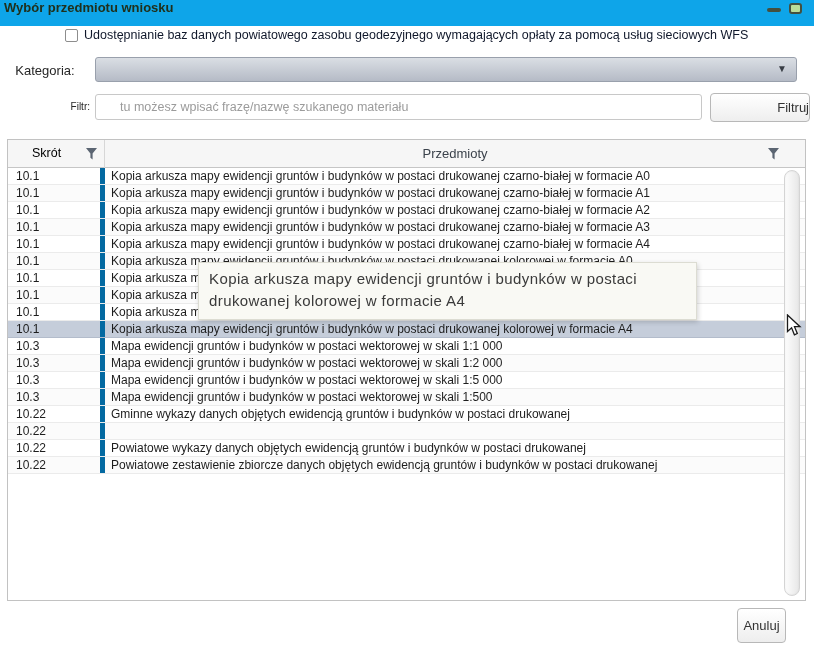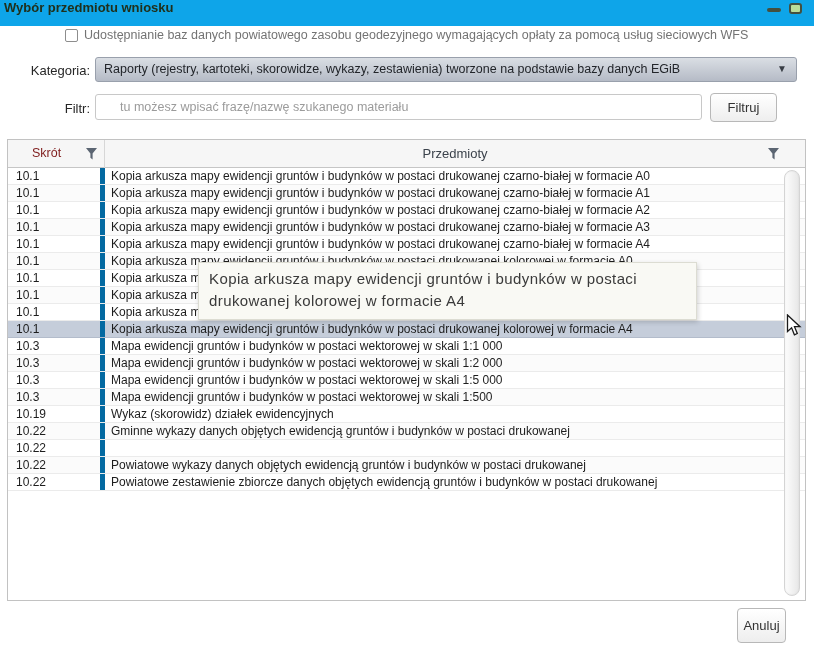--- a/index.html
+++ b/index.html
@@ -5,39 +5,39 @@
   * { margin:0; padding:0; box-sizing:border-box; }
   html,body { width:814px; height:657px; }
   body { font-family:"Liberation Sans", sans-serif; background:#fff; position:relative; overflow:hidden; color:#2b2b2b; }
 
   .titlebar { position:absolute; left:0; top:0; width:814px; height:26px; background:#0ea5e9; }
   .titlebar .title { position:absolute; left:4px; top:0; font-size:13px; font-weight:bold; color:#20301b; line-height:16px; white-space:nowrap; }
   .min-icon { position:absolute; left:767px; top:8px; width:14px; height:4px; background:#44503f; border-radius:2px; cursor:pointer; }
   .max-icon { position:absolute; left:789px; top:3px; width:13px; height:11px; border:2px solid #44503f; border-radius:3px; background:#b9dd9a; cursor:pointer; }
 
   .checkbox { position:absolute; left:65px; top:29px; width:13px; height:13px; border:1px solid #8d8d8d; border-radius:2px; background:#fff; cursor:pointer; }
-  .checkbox-label { position:absolute; left:84px; top:28px; font-size:12.5px; color:#737373; white-space:nowrap; }
+  .checkbox-label { position:absolute; left:84px; top:28px; font-size:12.5px; color:#0f172a; white-space:nowrap; }
 
-  .cat-label { position:absolute; left:0; top:63px; width:90px; text-align:right; font-size:13px; color:#262626; }
+  .cat-label { position:absolute; left:0; top:63px; width:90px; text-align:center; font-size:13px; color:#262626; }
   .select { position:absolute; left:95px; top:57px; width:702px; height:25px; background:linear-gradient(#dadee4,#b5bbc6); border:1px solid #99a0ac; border-radius:3px; cursor:pointer; }
   .select .val { position:absolute; left:8px; top:4px; font-size:12.5px; color:#22252a; white-space:nowrap; }
   .select .caret { position:absolute; right:9px; top:5px; font-size:10px; color:#383d45; }
 
-  .filtr-label { position:absolute; left:0; top:101px; width:90px; text-align:right; font-size:13px; color:#262626; }
+  .filtr-label { position:absolute; left:0; top:101px; width:90px; text-align:right; font-size:10px; color:#262626; }
   .filter-input { position:absolute; left:95px; top:94px; width:607px; height:26px; border:1px solid #c8c8c8; border-radius:3px; padding:0 24px; font-size:12.5px; color:#333; font-family:"Liberation Sans", sans-serif; outline:none; }
   .filter-input::placeholder { color:#9b9b9b; }
 
   .btn { background:linear-gradient(#ffffff,#eeeeee); border:1px solid #b8b8b8; border-radius:4px; font-size:13px; color:#333; font-family:"Liberation Sans", sans-serif; cursor:pointer; }
-  .filtruj-btn { position:absolute; left:710px; top:93px; width:67px; height:29px; }
+  .filtruj-btn { position:absolute; left:710px; top:93px; width:100px; height:29px;text-align:right; }
   .anuluj-btn { position:absolute; left:737px; top:608px; width:49px; height:35px; }
 
   .table { position:absolute; left:7px; top:139px; width:799px; height:462px; border:1px solid #c2c2c2; background:#fff; }
   .thead { position:absolute; left:0; top:0; width:100%; height:28px; background:#f6f6f6; border-bottom:1px solid #c6c6c6; }
   .th-skrot { position:absolute; left:0; top:0; width:97px; height:28px; border-right:1px solid #d7d7d7; }
-  .th-skrot .lbl { position:absolute; left:24px; top:0; line-height:27px; font-size:12.5px; color:#7f1d1d; }
+  .th-skrot .lbl { position:absolute; left:24px; top:0; line-height:27px; font-size:12.5px; color:#000000; }
   .th-prz { position:absolute; left:97px; right:0; top:0; height:28px; text-align:center; }
   .th-prz .lbl { line-height:27px; font-size:13px; color:#3b424b; }
   .funnel { position:absolute; top:8px; cursor:pointer; }
   .funnel-skrot { left:78px; }
   .funnel-prz { right:26px; }
 
   .tbody { position:absolute; left:0; top:28px; width:100%; }
   .tr { display:flex; height:17px; border-bottom:1px solid #ebebeb; background:#fff; cursor:pointer; }
   .tr:nth-child(even) { background:#fbfbfb; }
   .tr.selected { background:#c5cdda; border-bottom-color:#b3bccb; }
@@ -58,21 +58,20 @@
   <span class="title">Wybór przedmiotu wniosku</span>
   <span class="min-icon"></span>
   <span class="max-icon"></span>
 </div>
 
 <span class="checkbox"></span>
 <span class="checkbox-label">Udostępnianie baz danych powiatowego zasobu geodezyjnego wymagających opłaty za pomocą usług sieciowych WFS</span>
 
 <div class="cat-label">Kategoria:</div>
 <div class="select">
-  <span class="val">Raporty (rejestry, kartoteki, skorowidze, wykazy, zestawienia) tworzone na podstawie bazy danych EGiB</span>
   <span class="caret">▼</span>
 </div>
 
 <div class="filtr-label">Filtr:</div>
 <input class="filter-input" type="text" placeholder="tu możesz wpisać frazę/nazwę szukanego materiału" style="">
 <button class="btn filtruj-btn">Filtruj</button>
 
 <div class="table">
   <div class="thead">
     <div class="th-skrot">
@@ -139,24 +138,20 @@
       </div>
       <div class="tr">
         <div class="td-skrot">10.3</div>
         <div class="td-prz">Mapa ewidencji gruntów i budynków w postaci wektorowej w skali 1:5 000</div>
       </div>
       <div class="tr">
         <div class="td-skrot">10.3</div>
         <div class="td-prz">Mapa ewidencji gruntów i budynków w postaci wektorowej w skali 1:500</div>
       </div>
       <div class="tr">
-        <div class="td-skrot">10.19</div>
-        <div class="td-prz">Wykaz (skorowidz) działek ewidencyjnych</div>
-      </div>
-      <div class="tr">
         <div class="td-skrot">10.22</div>
         <div class="td-prz">Gminne wykazy danych objętych ewidencją gruntów i budynków w postaci drukowanej</div>
       </div>
       <div class="tr">
         <div class="td-skrot">10.22</div>
       </div>
       <div class="tr">
         <div class="td-skrot">10.22</div>
         <div class="td-prz">Powiatowe wykazy danych objętych ewidencją gruntów i budynków w postaci drukowanej</div>
       </div>

